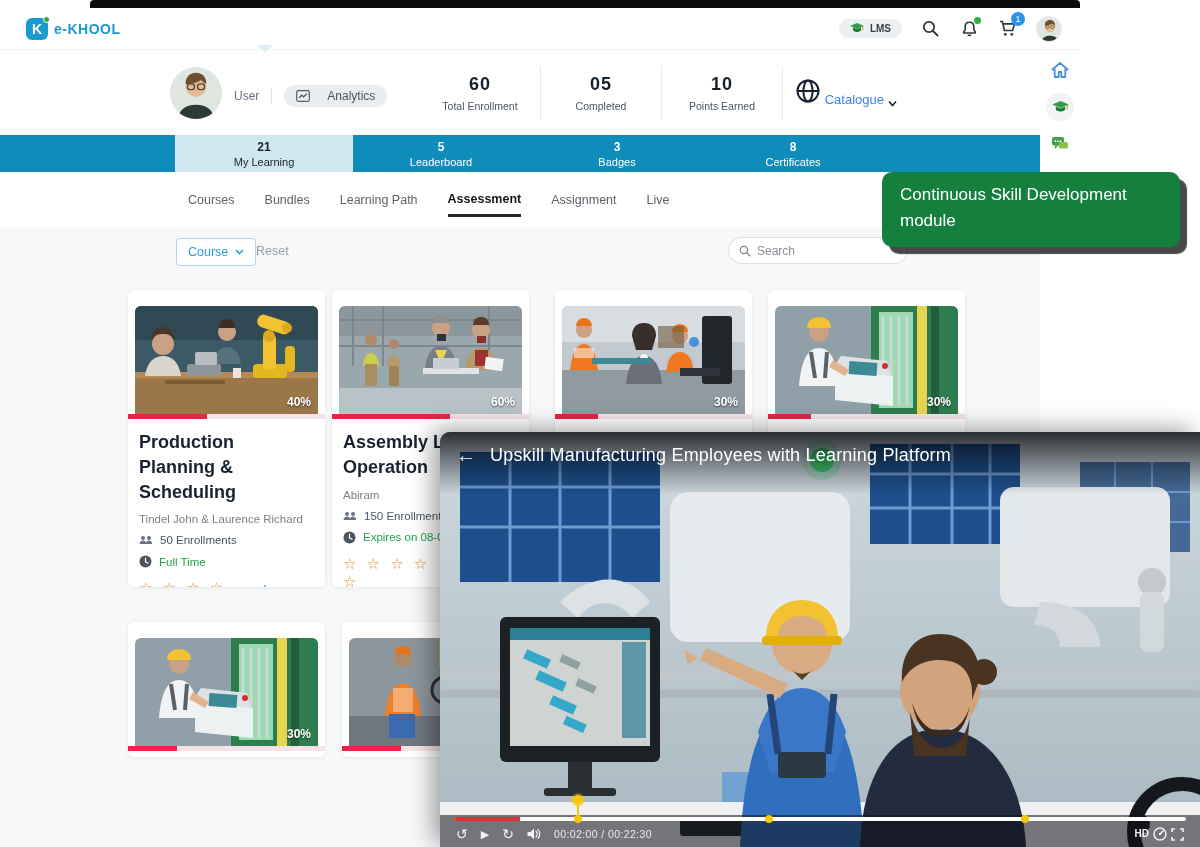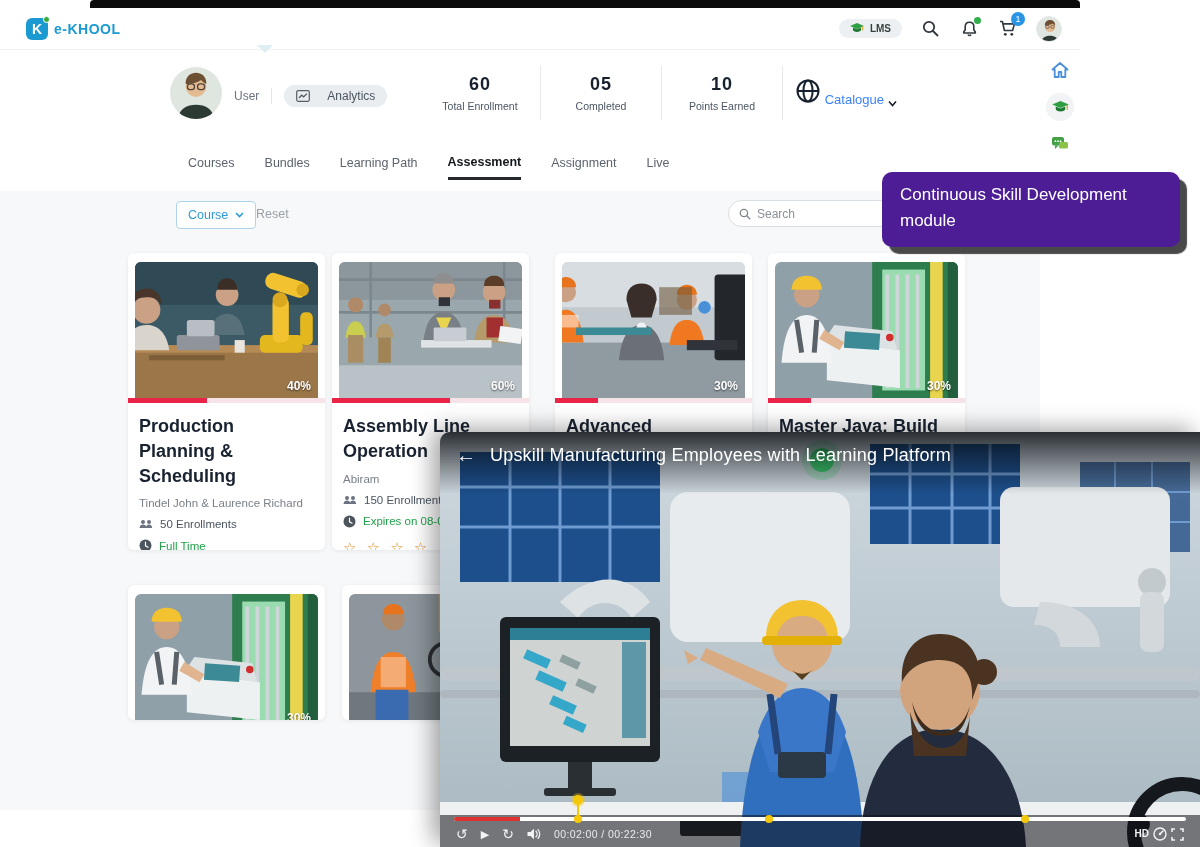--- a/index.html
+++ b/index.html
@@ -54,21 +54,21 @@
   
   .content { position:relative; height:619px; background:#f7f8f9; }
   .filter-row { position:relative; height:46px; }
   .course-btn { position:absolute; left:176px; top:10px; display:flex; align-items:center; gap:7px; border:1px solid #aed3ea; background:#fff; color:#2e9bd6; font-size:12.5px; border-radius:4px; padding:6px 11px; cursor:pointer; }
   .reset-btn { position:absolute; left:256px; top:16px; background:none; border:none; color:#9aa0a6; font-size:12.5px; cursor:pointer; }
   .search-wrap { position:absolute; left:728px; top:9px; width:180px; height:27px; border:1px solid #d9dee2; border-radius:14px; background:#fff; display:flex; align-items:center; padding:0 10px; gap:6px; }
   .search-wrap input { border:none; outline:none; font-size:12px; color:#333; width:130px; background:transparent; }
   .search-wrap input::placeholder { color:#8a9097; }
 
   .card { position:absolute; width:197px; background:#fff; border-radius:6px; box-shadow:0 1px 4px rgba(25,35,50,.08); overflow:hidden; }
-  .card-img { margin:9px 7px 0; height:136px; border-radius:6px 6px 0 0; overflow:hidden; position:relative; }
+  .card-img { margin:16px 7px 0; height:108px; border-radius:6px 6px 0 0; overflow:hidden; position:relative; }
   .card-img svg { display:block; width:100%; height:100%; }
   .pct-badge { position:absolute; right:7px; bottom:5px; color:#fff; font-size:12px; font-weight:bold; text-shadow:0 1px 2px rgba(0,0,0,.6); }
   .prog { height:5px; background:#f6e3e7; }
   .prog .fill { height:100%; background:#ea2348; }
   .card-body { padding:11px 11px 12px; }
   .card-title { font-size:18px; font-weight:bold; color:#182230; line-height:1.38; }
   .card-inst { font-size:11.5px; color:#7a8089; margin-top:9px; }
   .meta { display:flex; align-items:center; gap:7px; margin-top:9px; font-size:11.5px; color:#4b5560; }
   .meta.green span { color:#21a24b; }
   .stars-row { display:flex; align-items:center; gap:8px; margin-top:11px; }
@@ -80,21 +80,21 @@
   .c4 { left:768px; top:62px; height:297px; }
   .c5 { left:128px; top:394px; height:135px; }
   .c6 { left:342px; top:394px; height:135px; }
 
   
   .rail { position:absolute; left:1040px; top:50px; width:40px; height:789px; background:#fff; display:flex; flex-direction:column; align-items:center; gap:9px; padding-top:6px; }
   .rail-btn { width:28px; height:28px; border-radius:50%; display:flex; align-items:center; justify-content:center; border:none; background:none; cursor:pointer; }
   .rail-btn.circled { background:#f1f3f4; }
 
   
-  .tooltip { position:absolute; left:882px; top:172px; width:298px; background:#4c1d95; color:#fff; font-size:17px; line-height:1.55; border-radius:10px; padding:10px 18px 12px; box-shadow:7px 7px 1px rgba(58,58,58,.92); z-index:60; }
+  .tooltip { position:absolute; left:882px; top:172px; width:298px; background:#15803d; color:#fff; font-size:17px; line-height:1.55; border-radius:10px; padding:10px 18px 12px; box-shadow:7px 7px 1px rgba(58,58,58,.92); z-index:60; }
 
   
   .video { position:absolute; left:440px; top:432px; width:760px; height:415px; background:#10151c; border-radius:10px 0 0 0; overflow:hidden; z-index:50; box-shadow:-8px -4px 22px rgba(0,0,0,.35); }
   .video > svg.scene { position:absolute; inset:0; width:100%; height:100%; }
   .vtitle { position:absolute; left:0; top:0; right:0; height:62px; background:linear-gradient(180deg, rgba(5,8,12,.82), rgba(5,8,12,0)); display:flex; align-items:flex-start; padding:13px 16px 0; gap:14px; color:#fff; }
   .vback { background:none; border:none; color:#fff; font-size:20px; cursor:pointer; line-height:1; }
   .vname { font-size:18px; letter-spacing:.2px; }
   .vcontrols { position:absolute; left:0; right:0; bottom:0; height:32px; background:rgba(15,17,22,.55); }
   .vbar { position:absolute; left:14px; right:14px; bottom:26px; height:4px; background:#fff; border-radius:2px; }
   .vbar .vfill { height:100%; background:#e03131; border-radius:2px 0 0 2px; }
@@ -211,20 +211,39 @@
         <div class="catalogue-label">
           <span>Catalogue</span>
           <svg width="9" height="7" viewBox="0 0 9 7">
               <path d="M1 1.5l3.5 4L8 1.5" fill="none" stroke="#17212e" stroke-width="1.6"></path>
             </svg>
         </div>
       </button>
     </div>
   </div>
 
+  <div class="bluebar">
+    <span class="bluetab spacer"></span>
+    <button class="bluetab active">
+      <span class="cnt">21</span>
+      <span class="lbl">My Learning</span>
+    </button>
+    <button class="bluetab">
+      <span class="cnt">5</span>
+      <span class="lbl">Leaderboard</span>
+    </button>
+    <button class="bluetab">
+      <span class="cnt">3</span>
+      <span class="lbl">Badges</span>
+    </button>
+    <button class="bluetab">
+      <span class="cnt">8</span>
+      <span class="lbl">Certificates</span>
+    </button>
+  </div>
   <div class="notch"></div>
 
   <div class="subnav">
     <button class="subnav-item">Courses</button>
     <button class="subnav-item">Bundles</button>
     <button class="subnav-item">Learning Path</button>
     <button class="subnav-item active">Assessment</button>
     <button class="subnav-item">Assignment</button>
     <button class="subnav-item">Live</button>
   </div>

